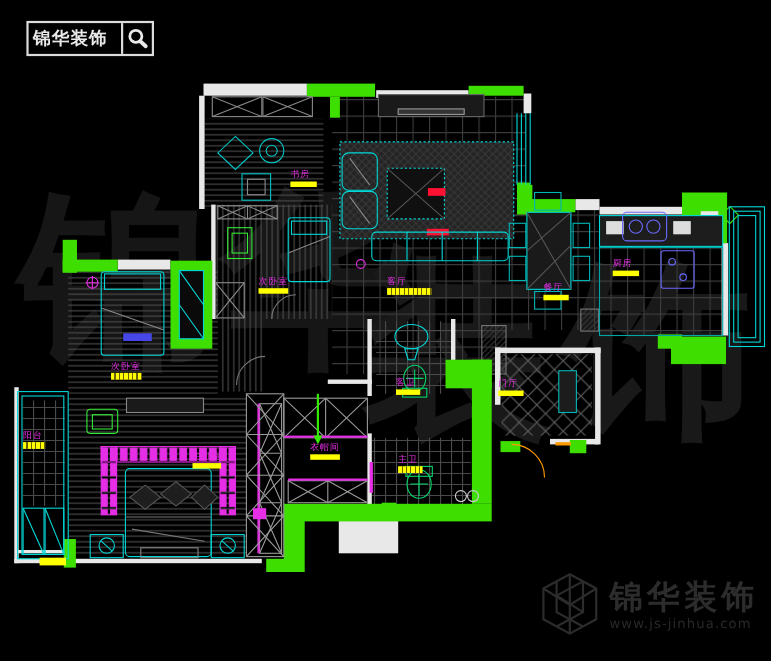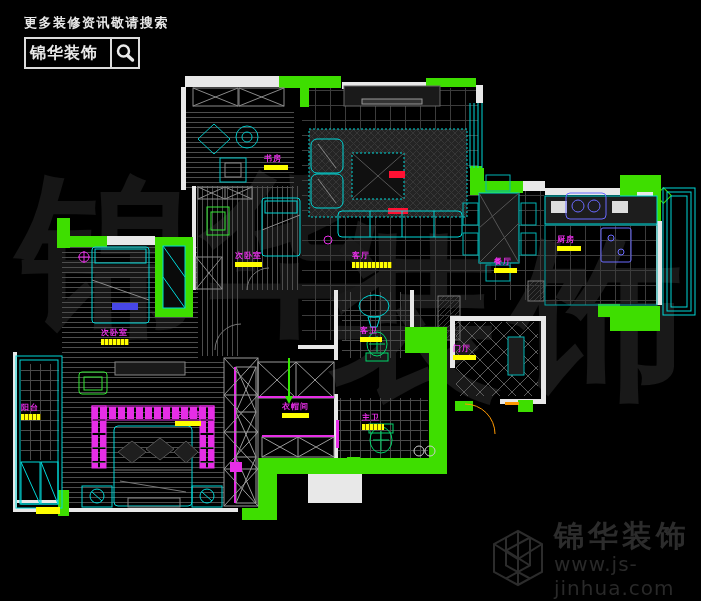--- a/index.html
+++ b/index.html
@@ -6,38 +6,38 @@
   .stage{position:relative;width:701px;height:601px;background:#000;overflow:hidden;
          font-family:"DejaVu Sans","Liberation Sans",sans-serif;}
   
   .bgwm{position:absolute;font-size:175px;font-weight:bold;color:#161616;line-height:1;
         letter-spacing:8px;z-index:0;user-select:none;}
   #bgwm1{left:18px;top:168px;}
   #bgwm2{left:328px;top:232px;color:#191919;}
   
   svg.plan{position:absolute;left:0;top:0;z-index:1;}
   
-  .rlabel{position:absolute;z-index:3;color:#e62ee6;font-size:8px;font-weight:bold;
+  .rlabel{position:absolute;z-index:3;color:#e62ee6;font-size:8px;font-weight:normal;
           line-height:1;letter-spacing:1px;white-space:nowrap;}
   .rlabel .ybar{display:block;background:#ffff00;height:5px;margin-top:2px;}
   .rlabel .ytxt{display:block;background:#c9b400;height:6px;margin-top:2px;
         background-image:repeating-linear-gradient(90deg,#ffff00 0 3px,#6b6100 3px 4px);}
   
   .wmtop{position:absolute;left:24px;top:14px;z-index:5;color:#e9e9e9;}
   .wmtop .tag{font-size:13px;font-weight:bold;letter-spacing:1.5px;}
   .wmtop .sbox{margin-top:5px;width:112px;height:28px;border:2px solid #dcdcdc;
         display:flex;align-items:center;}
   .wmtop .brand{font-size:16px;font-weight:bold;letter-spacing:1px;padding:0 4px;flex:1;}
   .wmtop .sep{width:2px;height:28px;background:#dcdcdc;}
   .wmtop .mag{width:26px;height:24px;display:flex;align-items:center;justify-content:center;}
   
   .wmbot{position:absolute;left:492px;top:520px;z-index:4;color:#2c2c2c;display:flex;align-items:center;}
   .wmbot .cube{margin-right:10px;}
   .wmbot .t1{font-size:30px;font-weight:bold;letter-spacing:4px;line-height:1.05;}
-  .wmbot .t2{font-size:20px;letter-spacing:1px;color:#292929;}
+  .wmbot .t2{font-size:12px;letter-spacing:1px;color:#292929;}
 </style>
 </head>
 <body>
 
 <div class="stage">
 
   <div class="bgwm" id="bgwm1">锦华</div>
   <div class="bgwm" id="bgwm2">装饰</div>
 
   <svg class="plan" width="701" height="601" viewBox="0 0 701 601">
@@ -309,29 +309,28 @@
   <div class="rlabel" style="left:557px;top:236px">
     <span>厨房</span><i class="ybar" style="width:24px"></i></div>
   <div class="rlabel" style="left:453px;top:345px">
     <span>门厅</span><i class="ybar" style="width:23px"></i></div>
   <div class="rlabel" style="left:282px;top:403px">
     <span>衣帽间</span><i class="ybar" style="width:27px"></i></div>
   <div class="rlabel" style="left:175px;top:411px">
     <span>主卧室</span><i class="ybar" style="width:26px"></i></div>
   <div class="rlabel" style="left:101px;top:329px">
     <span>次卧室</span><i class="ytxt" style="width:28px"></i></div>
-  <div class="rlabel" style="left:21px;top:404px">
+  <div class="rlabel" style="left:21px;top:392px">
     <span>阳台</span><i class="ytxt" style="width:20px"></i></div>
-  <div class="rlabel" style="left:360px;top:327px">
+  <div class="rlabel" style="left:360px;top:344px">
     <span>客卫</span><i class="ybar" style="width:22px"></i></div>
   <div class="rlabel" style="left:362px;top:414px">
     <span>主卫</span><i class="ytxt" style="width:22px"></i></div>
 
   <div class="wmtop">
-    <div class="tag">更多装修资讯敬请搜索</div>
     <div class="sbox">
       <span class="brand">锦华装饰</span>
       <span class="sep"></span>
       <span class="mag">
         <svg width="20" height="20" viewBox="0 0 20 20" fill="none">
           <circle cx="8.5" cy="8" r="5.5" stroke="#e9e9e9" stroke-width="2.5"></circle>
           <path d="M12.5,12.5 L17.5,17" stroke="#e9e9e9" stroke-width="3.5" stroke-linecap="round"></path>
         </svg>
       </span>
     </div>

